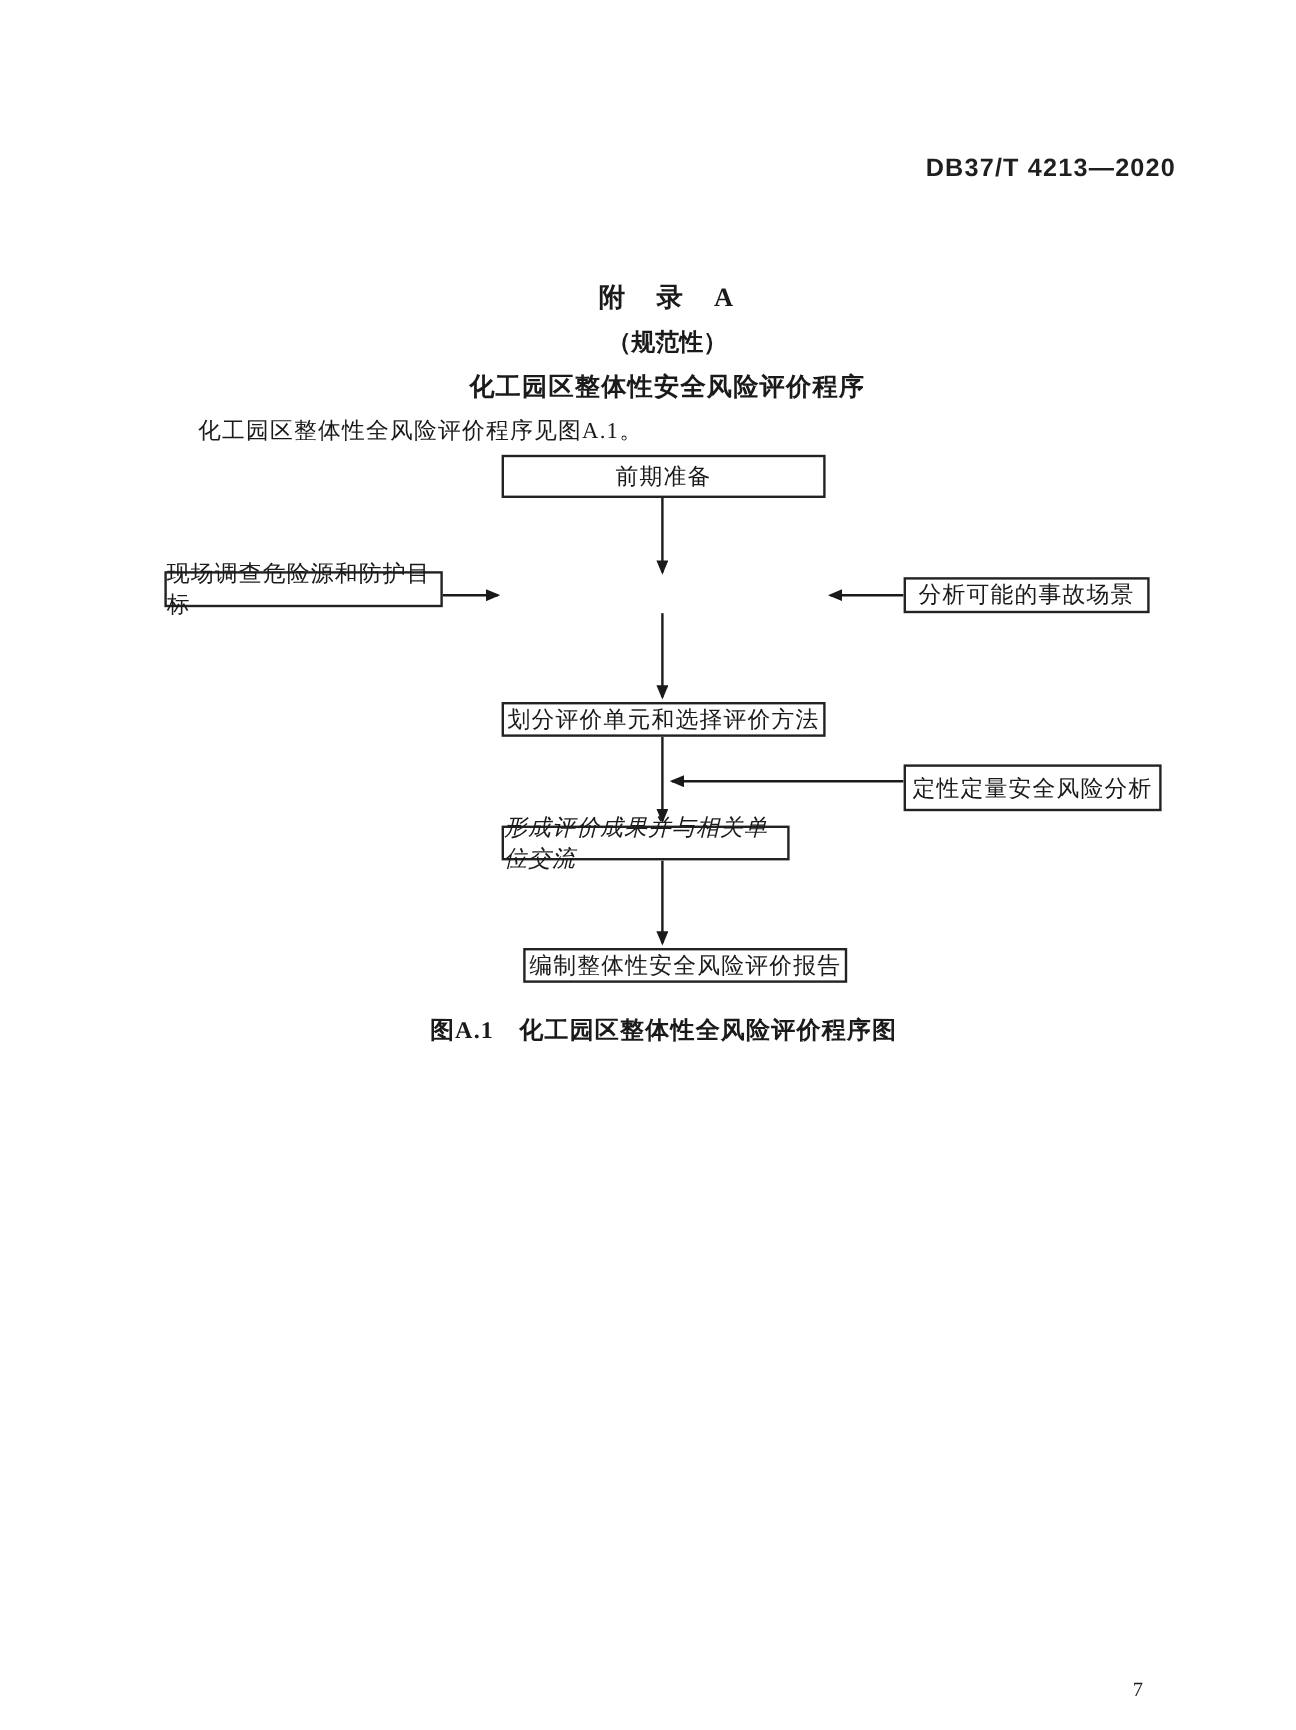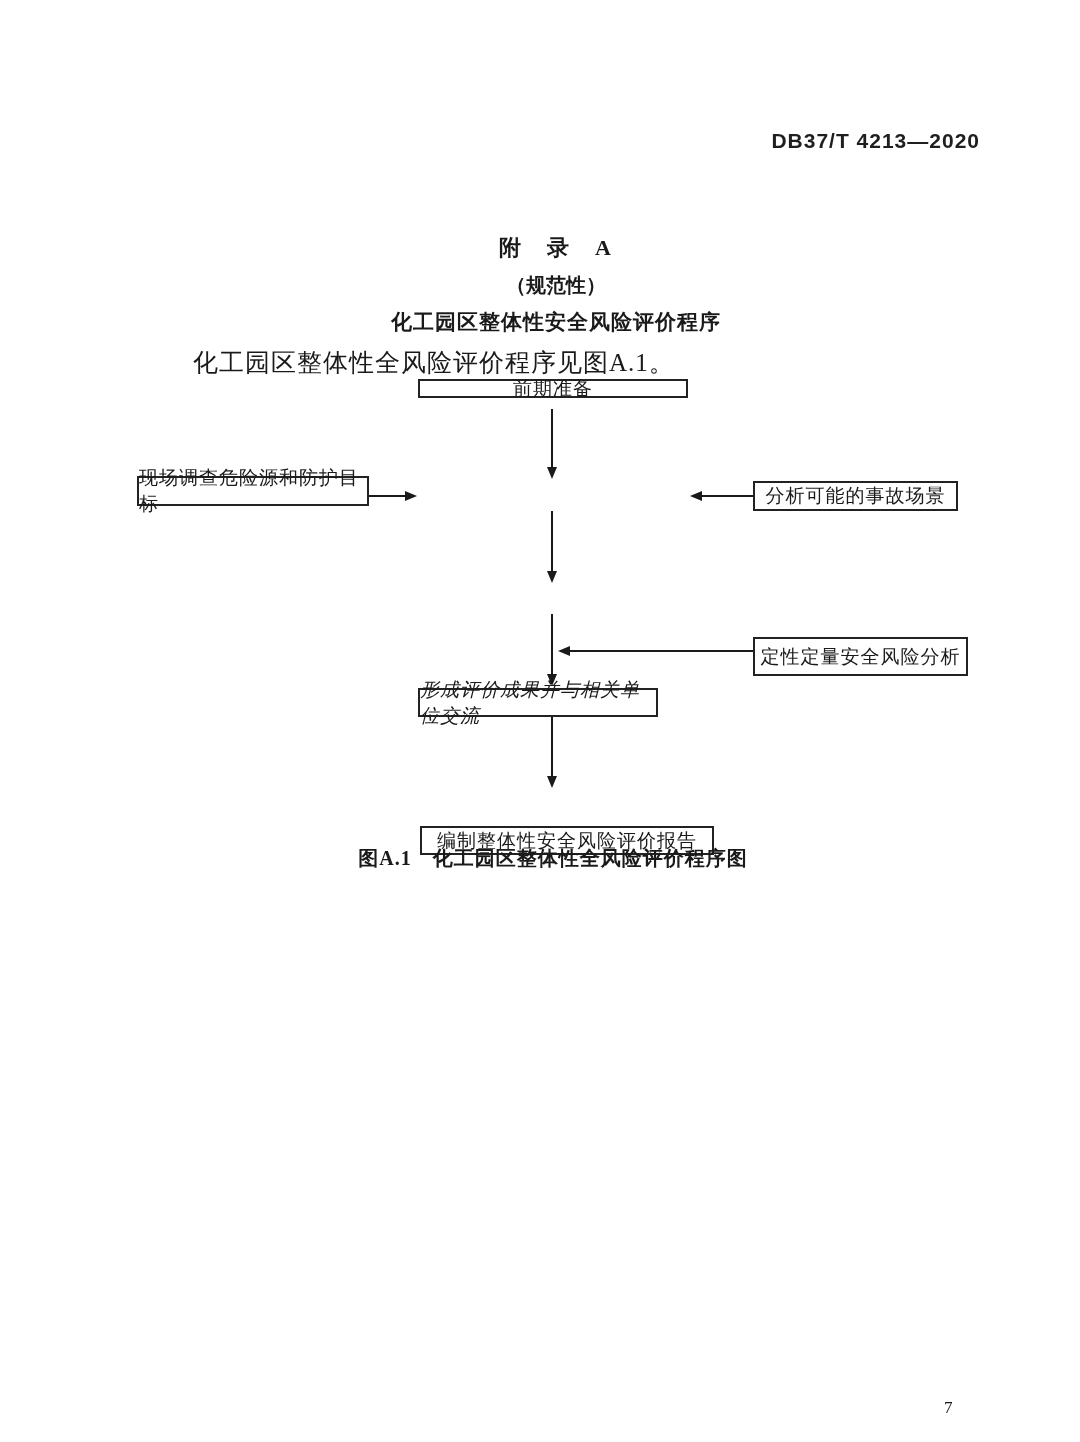--- a/index.html
+++ b/index.html
@@ -47,43 +47,42 @@
   .title-line3 {
     margin-top: 9px;
     font-size: 21px;
     font-weight: bold;
     letter-spacing: 1px;
   }
   .intro-text {
     position: absolute;
     left: 165px;
     top: 346px;
-    font-size: 25px;
+    font-size: 19px;
     letter-spacing: 1px;
-    margin-left: 28px;
   }
   .flow-node {
     position: absolute;
     border: 2px solid #222222;
     background: #ffffff;
     display: flex;
     align-items: center;
     justify-content: center;
     font-size: 19px;
     letter-spacing: 1px;
     box-sizing: border-box;
   }
-  #node-prep      { left: 418px; top: 379px; width: 270px; height: 19px; }
+  #node-prep      { left: 418px; top: 379px; width: 270px; height: 36px; }
   #node-survey    { left: 137px; top: 476px; width: 232px; height: 30px; }
   #node-identify  { left: 419px; top: 481px; width: 269px; height: 30px; }
   #node-scenario  { left: 753px; top: 481px; width: 205px; height: 30px; }
   #node-divide    { left: 418px; top: 585px; width: 270px; height: 29px; }
   #node-qualquant { left: 753px; top: 637px; width: 215px; height: 39px; }
   #node-results   { left: 418px; top: 688px; width: 240px; height: 29px; font-style: italic; }
-  #node-report    { left: 420px; top: 790px; width: 294px; height: 29px; margin-top: 36px; }
+  #node-report    { left: 436px; top: 790px; width: 270px; height: 29px; }
   .arrow-layer {
     position: absolute;
     left: 0;
     top: 0;
     width: 1080px;
     height: 1442px;
     pointer-events: none;
   }
   .figure-caption {
     position: absolute;
@@ -132,20 +131,21 @@
     <line x1="552" y1="717" x2="552" y2="786" stroke="#1a1a1a" stroke-width="2" marker-end="url(#arrow-head)"></line>
   </svg>
 
   <div class="flow-node" id="node-prep">前期准备</div>
 
   <div class="flow-node" id="node-survey">现场调查危险源和防护目标</div>
 
 
   <div class="flow-node" id="node-scenario">分析可能的事故场景</div>
 
+  <div class="flow-node" id="node-divide">划分评价单元和选择评价方法</div>
 
   <div class="flow-node" id="node-qualquant">定性定量安全风险分析</div>
 
   <div class="flow-node" id="node-results">形成评价成果并与相关单位交流</div>
 
   <div class="flow-node" id="node-report">编制整体性安全风险评价报告</div>
 
   <div class="figure-caption">图A.1　化工园区整体性全风险评价程序图</div>
 
   <div class="page-number">7</div>

